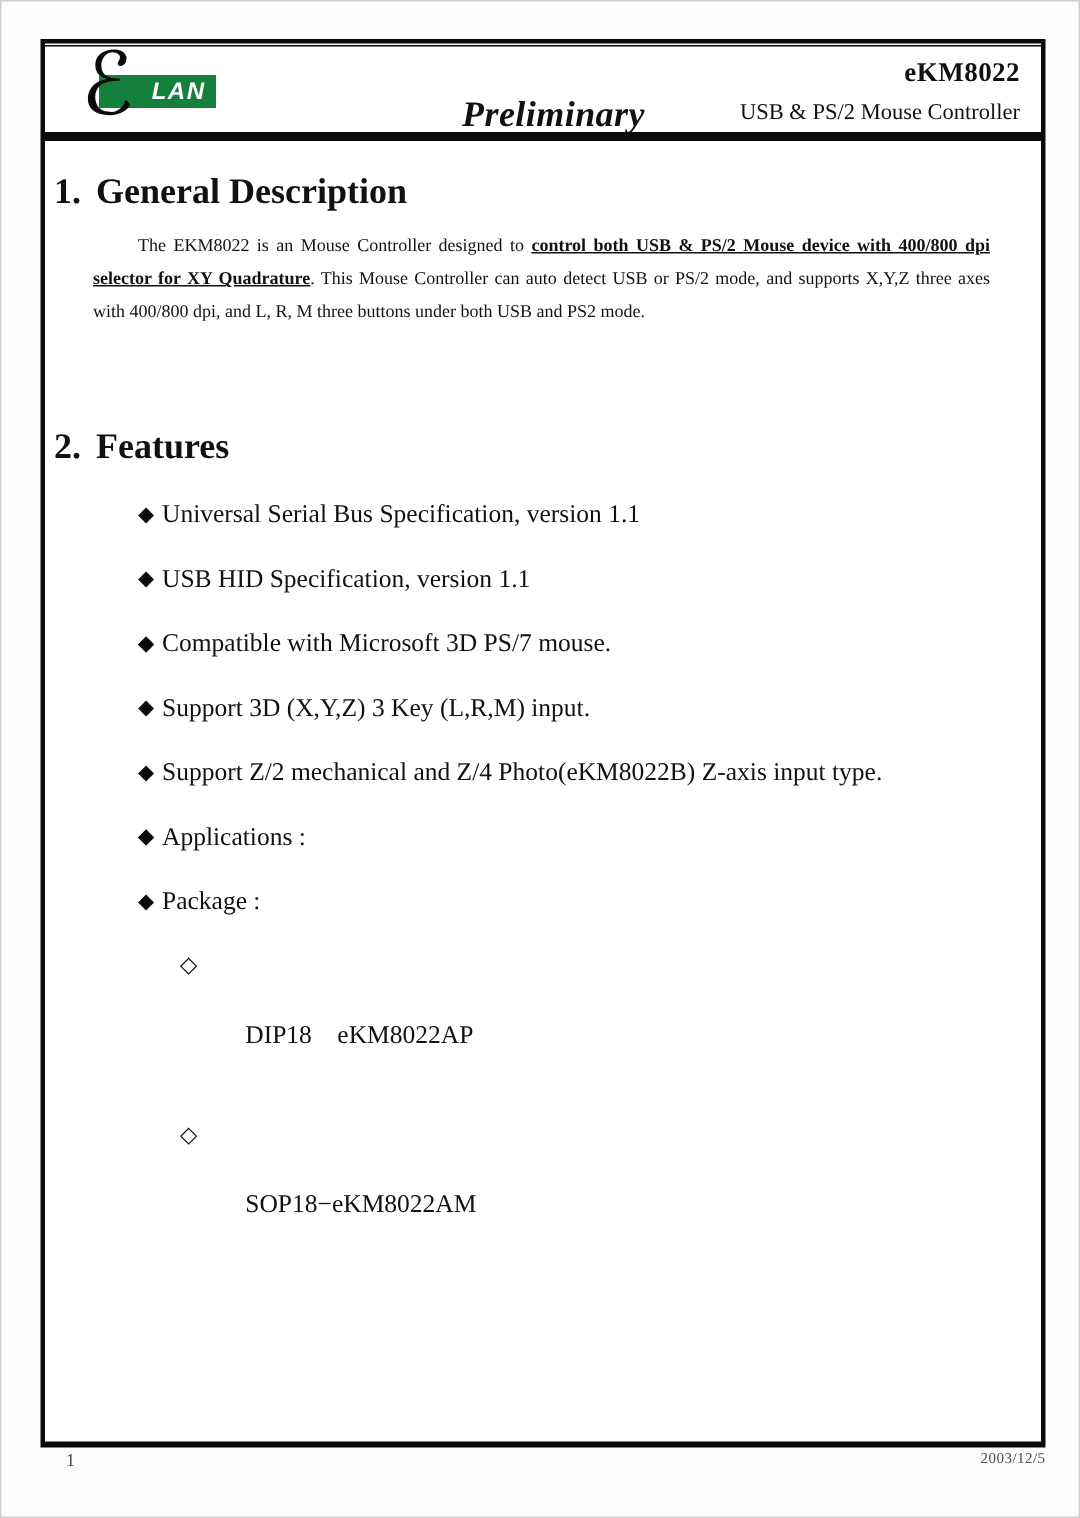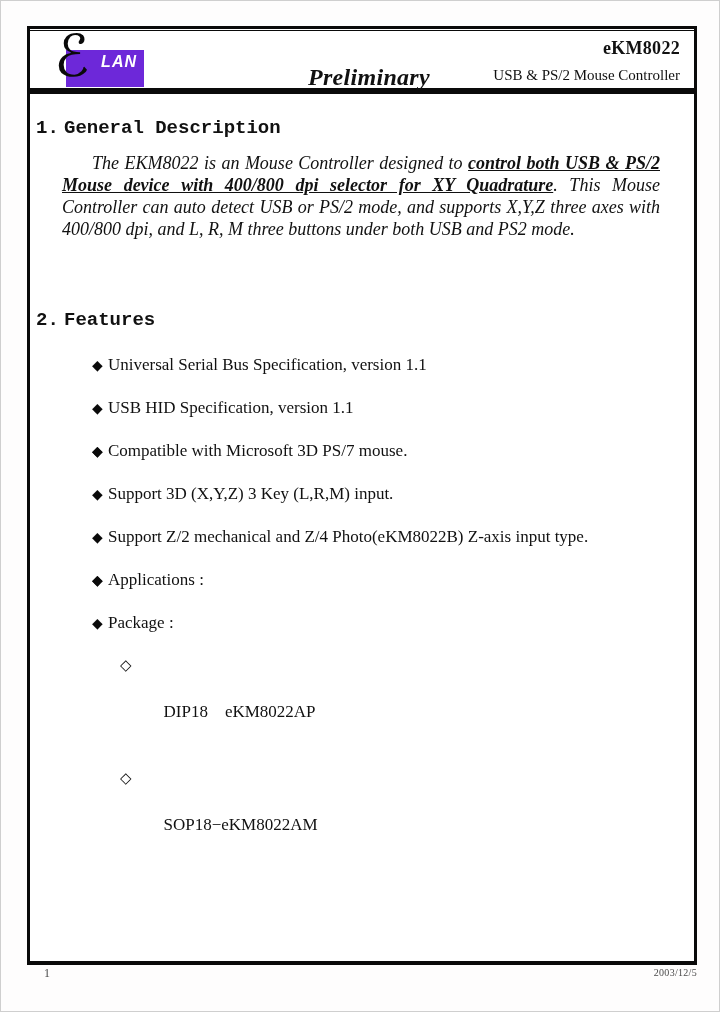--- a/index.html
+++ b/index.html
@@ -9,40 +9,40 @@
     outline:1px solid #cfcfcf;outline-offset:-1px;overflow:hidden;
   }
   .frame{
     position:absolute;left:27px;top:26px;width:664px;height:932px;
     border:3px solid #0a0a0a;border-bottom-width:4px;background:#fff;overflow:hidden;
   }
   .frame-inner-line{height:1px;background:#0a0a0a;margin-top:1px;}
   
   .hdr{position:relative;height:57px;}
   .logo{position:absolute;left:14px;top:0;width:120px;height:60px;}
-  .logo-box{position:absolute;left:22px;top:19px;width:78px;height:37px;background:#6d28d9;}
+  .logo-box{position:absolute;left:22px;top:19px;width:78px;height:22px;background:#15803d;}
   .logo-lan{
     position:absolute;right:7px;top:3px;color:#fff;font-style:italic;font-weight:bold;
     font-family:"Liberation Sans","DejaVu Sans",sans-serif;font-size:16px;letter-spacing:1px;
   }
   .logo-e{
     position:absolute;left:10px;top:-4px;font-size:58px;line-height:58px;color:#0a0a0a;
     font-family:"DejaVu Sans","DejaVu Serif",serif;
   }
   .doc-number{position:absolute;right:14px;top:7px;font-weight:bold;font-size:18px;letter-spacing:.3px;}
   .preliminary{position:absolute;left:278px;top:33px;font-size:24px;font-weight:bold;font-style:italic;letter-spacing:.3px;}
   .product{position:absolute;right:14px;top:36px;font-size:15px;}
   .bar{height:6px;background:#0a0a0a;}
   
-  .h-sec{margin:20px 0 0 6px;font-size:19px;font-weight:bold;line-height:28px;font-family:Liberation Mono, monospace;}
+  .h-sec{margin:20px 0 0 6px;font-size:24px;font-weight:bold;line-height:28px;}
   .h-sec .num{display:inline-block;width:28px;margin-left:0;}
   .h-feat{margin-top:66px;}
   .para{
-    margin:10px 30px 0 32px;width:598px;font-size:18px;line-height:22px;
-    text-align:justify;text-indent:30px;font-style:italic;
+    margin:10px 30px 0 32px;width:598px;font-size:12px;line-height:22px;
+    text-align:justify;text-indent:30px;
   }
   .para .emph{font-weight:bold;text-decoration:underline;}
   .feat-list{list-style:none;margin:19px 0 0 62px;padding:0;}
   .feat-list li{
     position:relative;padding-left:16px;font-size:17px;line-height:23px;
     margin-bottom:20px;width:560px;
   }
   .blt{
     position:absolute;left:0;top:1px;font-size:14px;
     font-family:"DejaVu Sans",sans-serif;color:#0a0a0a;

